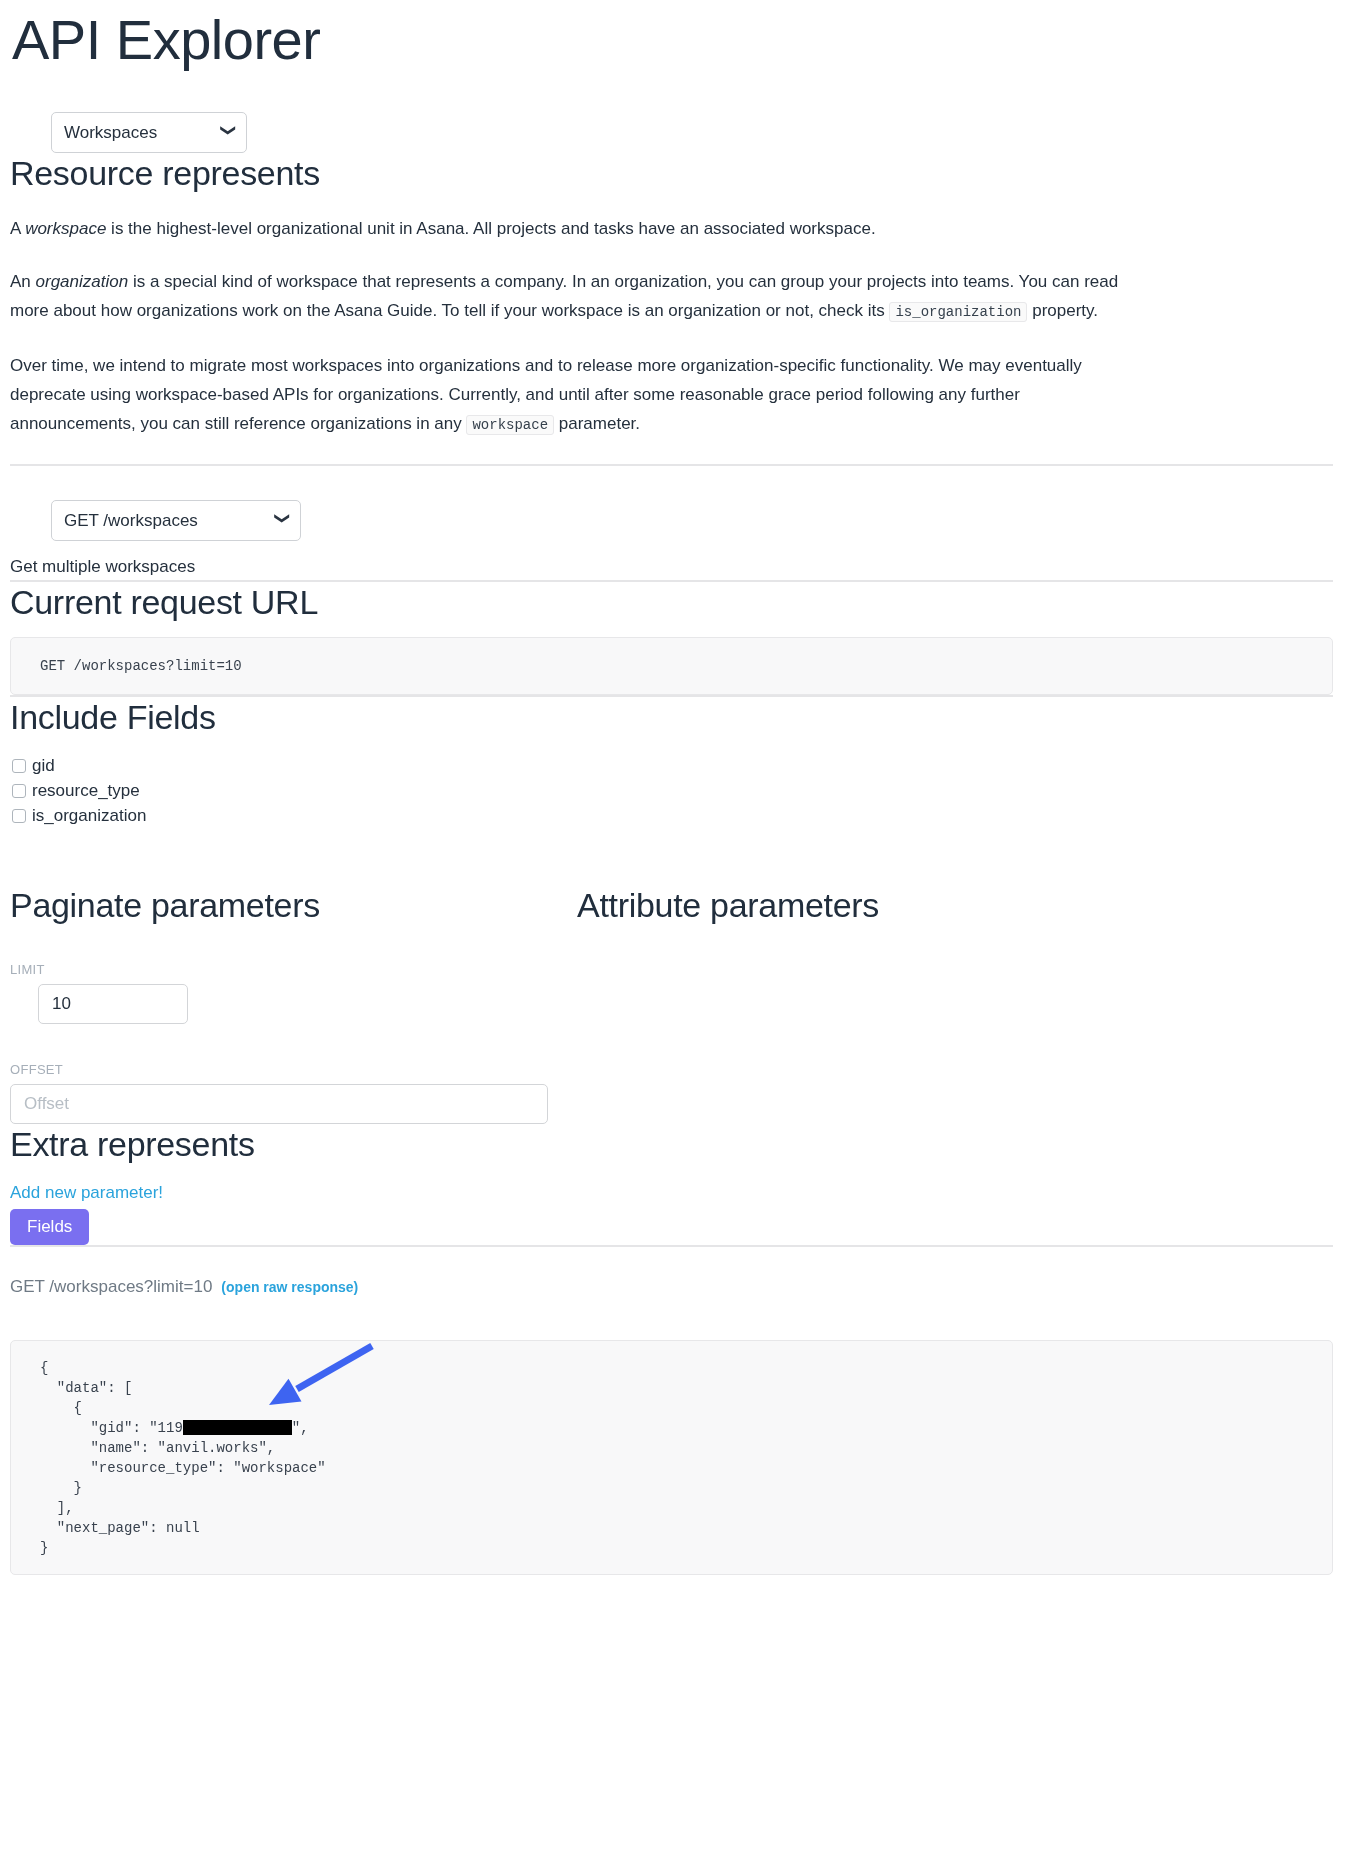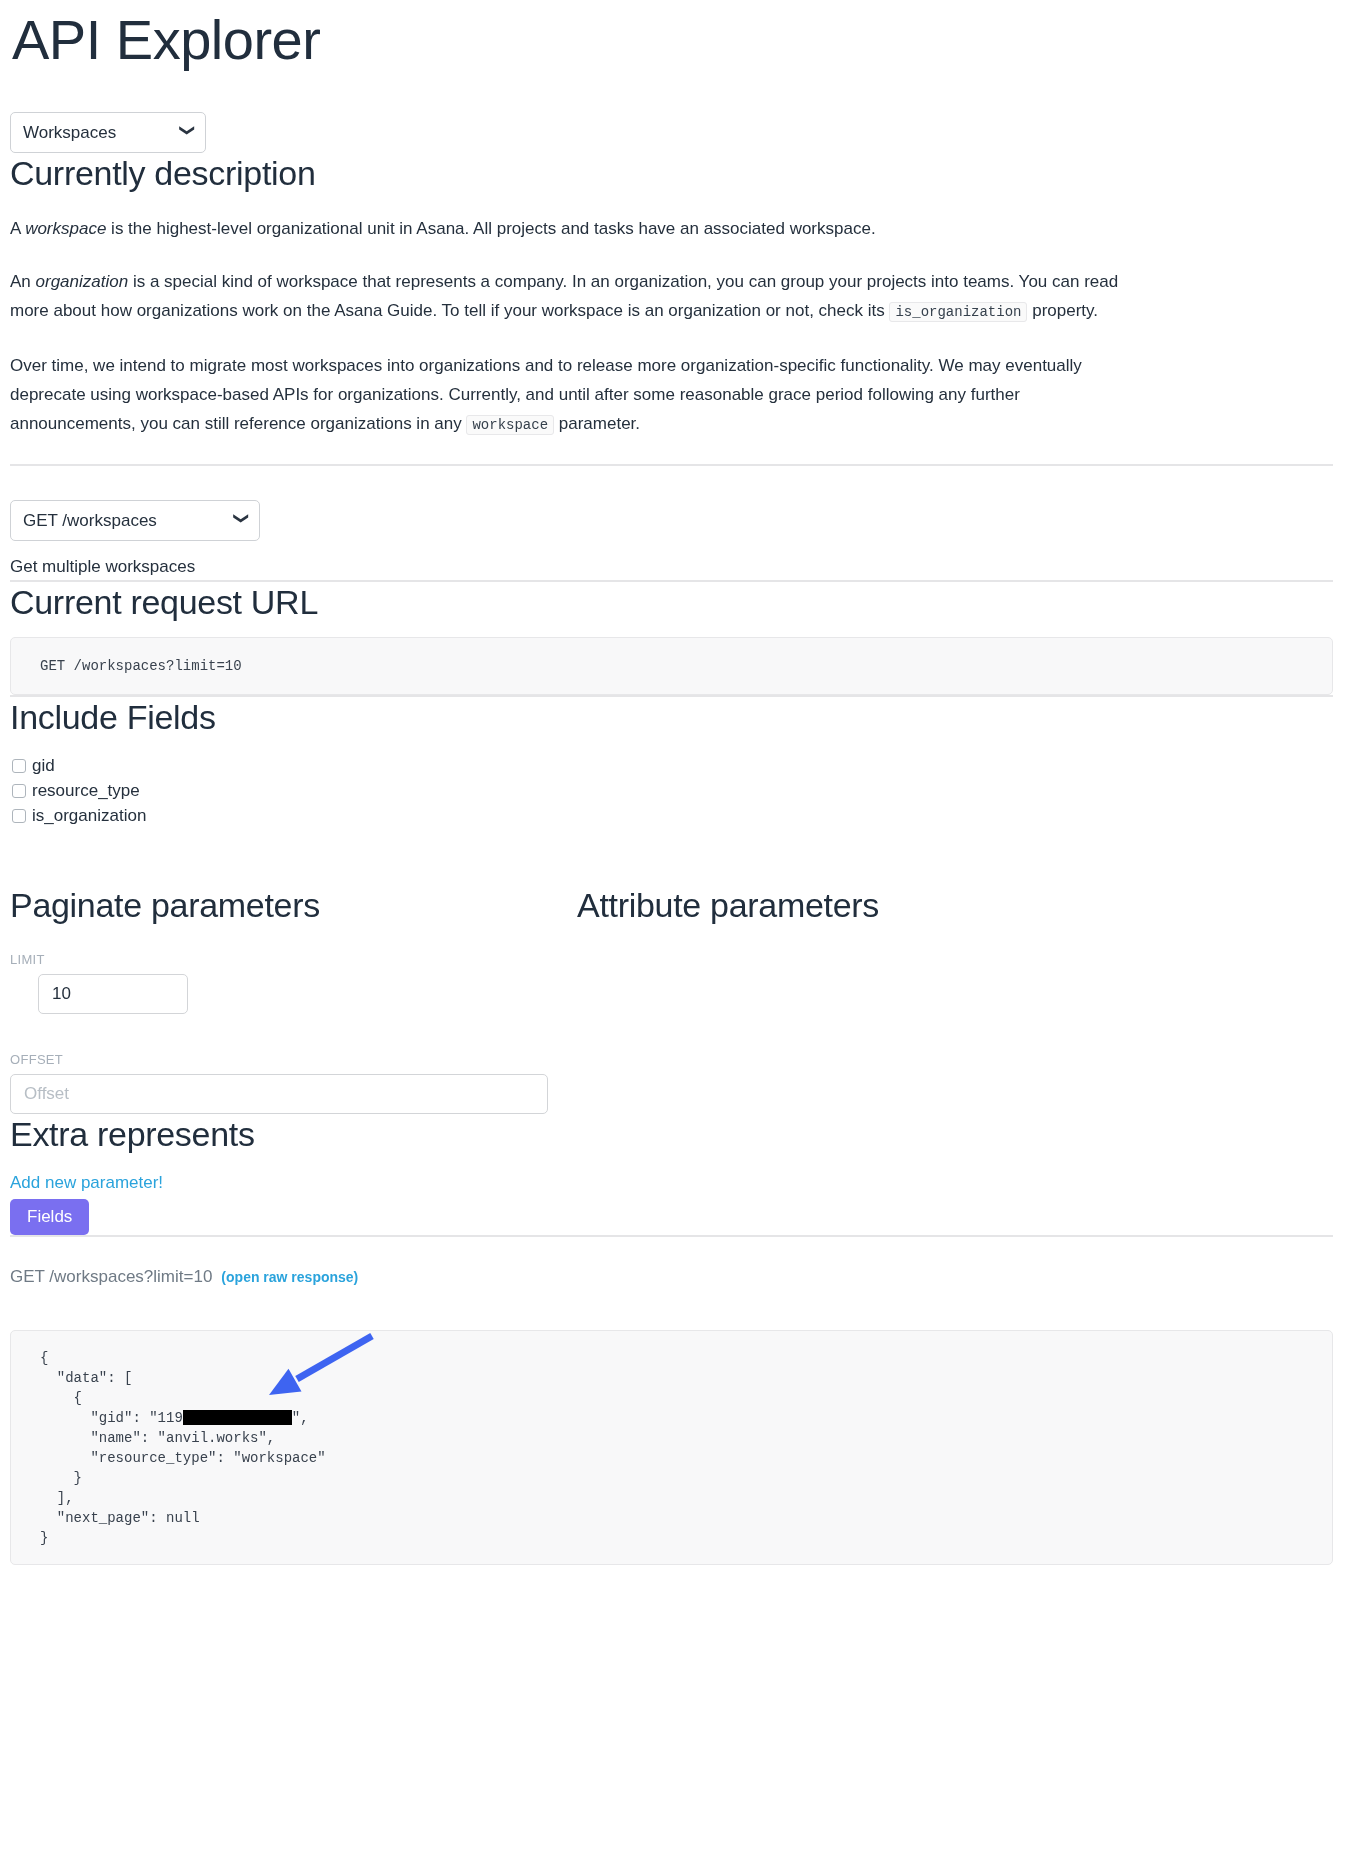--- a/index.html
+++ b/index.html
@@ -19,21 +19,21 @@
   h2.section-h {
     font-size:34px; line-height:41px; font-weight:500;
     margin:0; color:#212e3d; letter-spacing:-0.3px;
   }
 
   .select-wrap { position:relative; display:inline-block; }
   select.styled-select {
     -webkit-appearance:none; appearance:none;
     font-family:inherit; font-size:17px; color:#25303d;
     background:#fff; border:1px solid #cfd2d6; border-radius:5px;
-    height:41px; padding:0 34px 0 12px; outline:none;
+    height:41px; padding:0 34px 0 12px; outline:none;margin-left:41px;
   }
   .select-chevron {
     position:absolute; right:11px; top:50%;
     transform:translateY(-62%) rotate(90deg);
     font-size:15px; color:#2a3441; pointer-events:none; font-weight:bold;
   }
   .sel-resource { margin-top:24px; }
   .sel-resource select { width:196px; }
   .sel-route { margin-top:34px; }
   .sel-route select { width:250px; }
@@ -69,21 +69,21 @@
   input.cbx {
     -webkit-appearance:none; appearance:none; margin:0 6px 0 2px;
     width:14px; height:14px; border:1px solid #aeb5bc; border-radius:3px; background:#fff;
   }
 
   .params-row { display:flex; margin-top:56px; }
   .params-col-left { flex:0 0 567px; }
   .params-col-right { flex:1; }
 
   .field-label {
-    margin-top:26px; font-size:13px; color:#a6afb9;
+    margin-top:36px; font-size:13px; color:#a6afb9;
     text-transform:uppercase; letter-spacing:0.3px; line-height:16px;
   }
   input.txt {
     display:block; margin-top:6px; height:40px;
     border:1px solid #d3d5d8; border-radius:5px; background:#fff;
     font-family:inherit; font-size:17px; color:#25303d; padding:0 13px; outline:none;
   }
   input.txt::placeholder { color:#b7bec5; }
   .limit-input { width:150px;margin-left:28px; }
   .offset-input { width:538px; }
@@ -121,21 +121,21 @@
 
   <h1 class="app-title">API Explorer</h1>
 
   <div class="select-wrap sel-resource">
     <select class="styled-select">
       <option>Workspaces</option>
     </select>
     <span class="select-chevron">❯</span>
   </div>
 
-  <h2 class="section-h h-resource">Currently description</h2>
+  <h2 class="section-h h-resource">Resource represents</h2>
 
   <p class="desc"><span>A </span><em>workspace</em><span> is the highest-level organizational unit in Asana. All projects and tasks have an associated workspace.</span></p>
 
   <p class="desc"><span>An </span><em>organization</em><span> is a special kind of workspace that represents a company. In an organization, you can group your projects into teams. You can read more about how organizations work on the Asana Guide. To tell if your workspace is an organization or not, check its </span><code class="chip">is_organization</code><span> property.</span></p>
 
   <p class="desc"><span>Over time, we intend to migrate most workspaces into organizations and to release more organization-specific functionality. We may eventually deprecate using workspace-based APIs for organizations. Currently, and until after some reasonable grace period following any further announcements, you can still reference organizations in any </span><code class="chip">workspace</code><span> parameter.</span></p>
 
   <hr class="rule rule-1">
 
   <div class="select-wrap sel-route">

